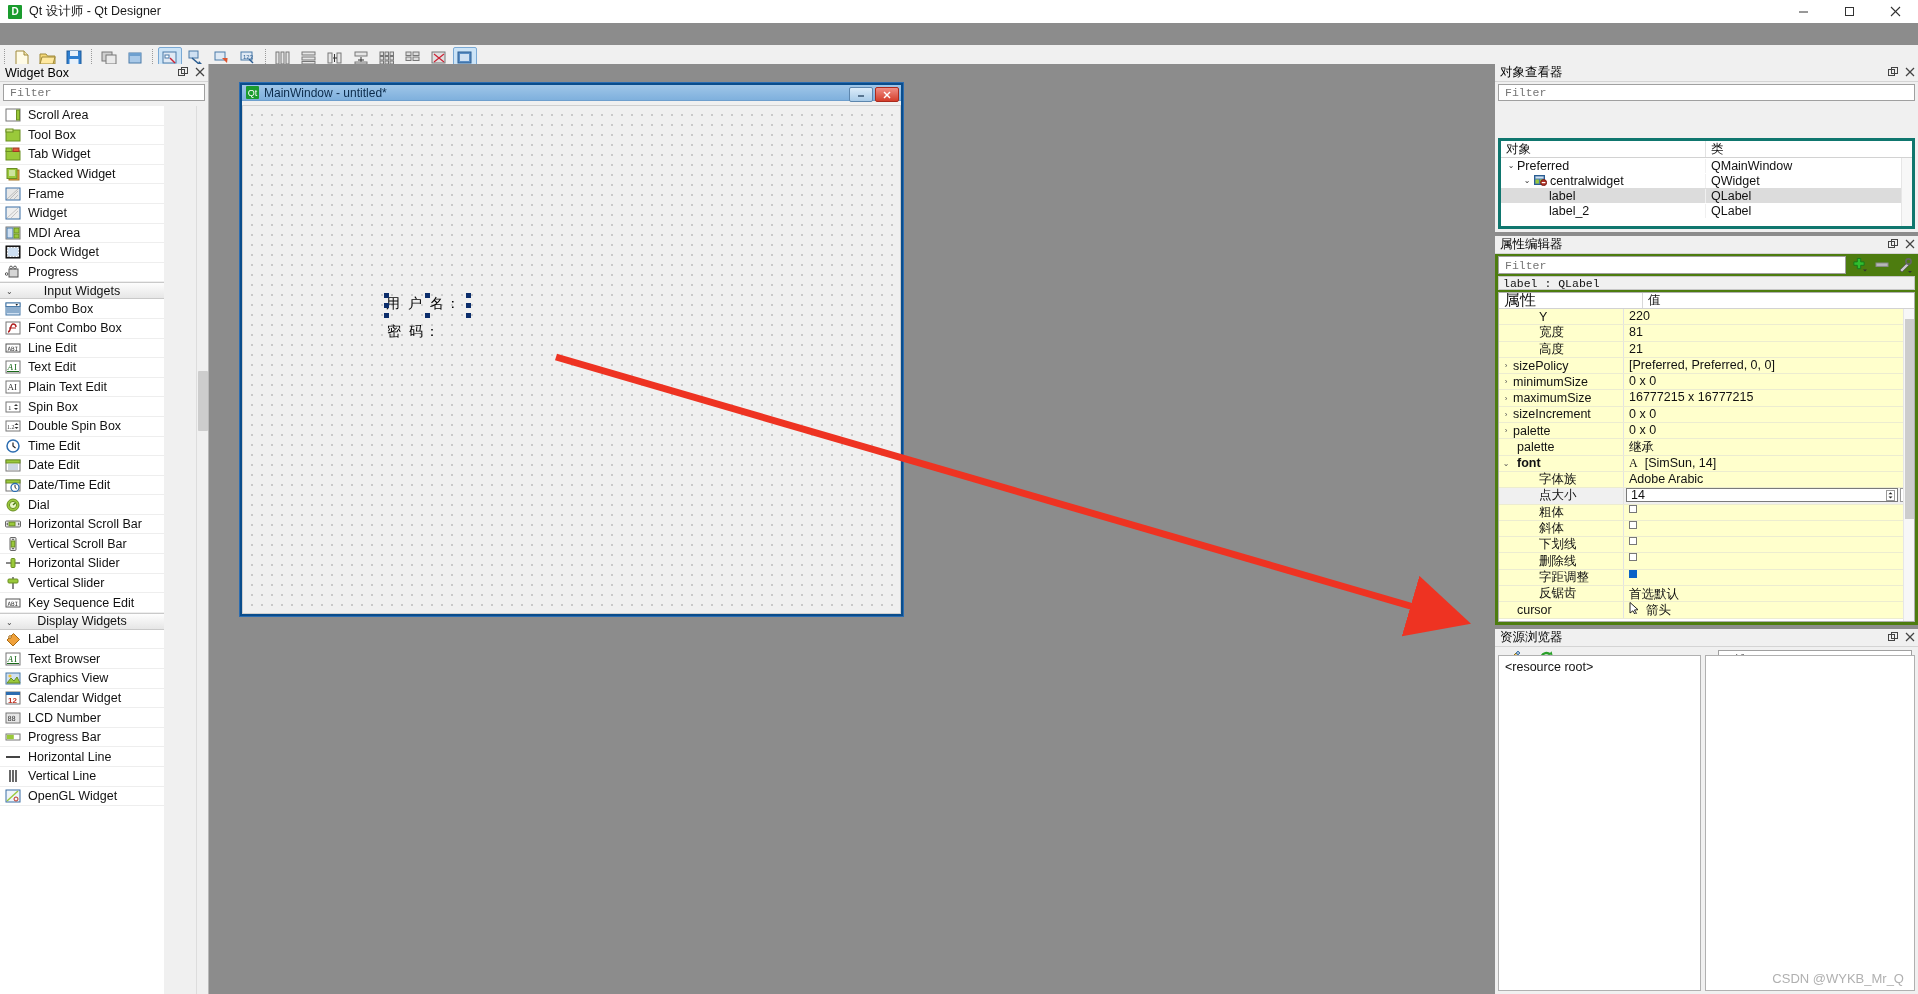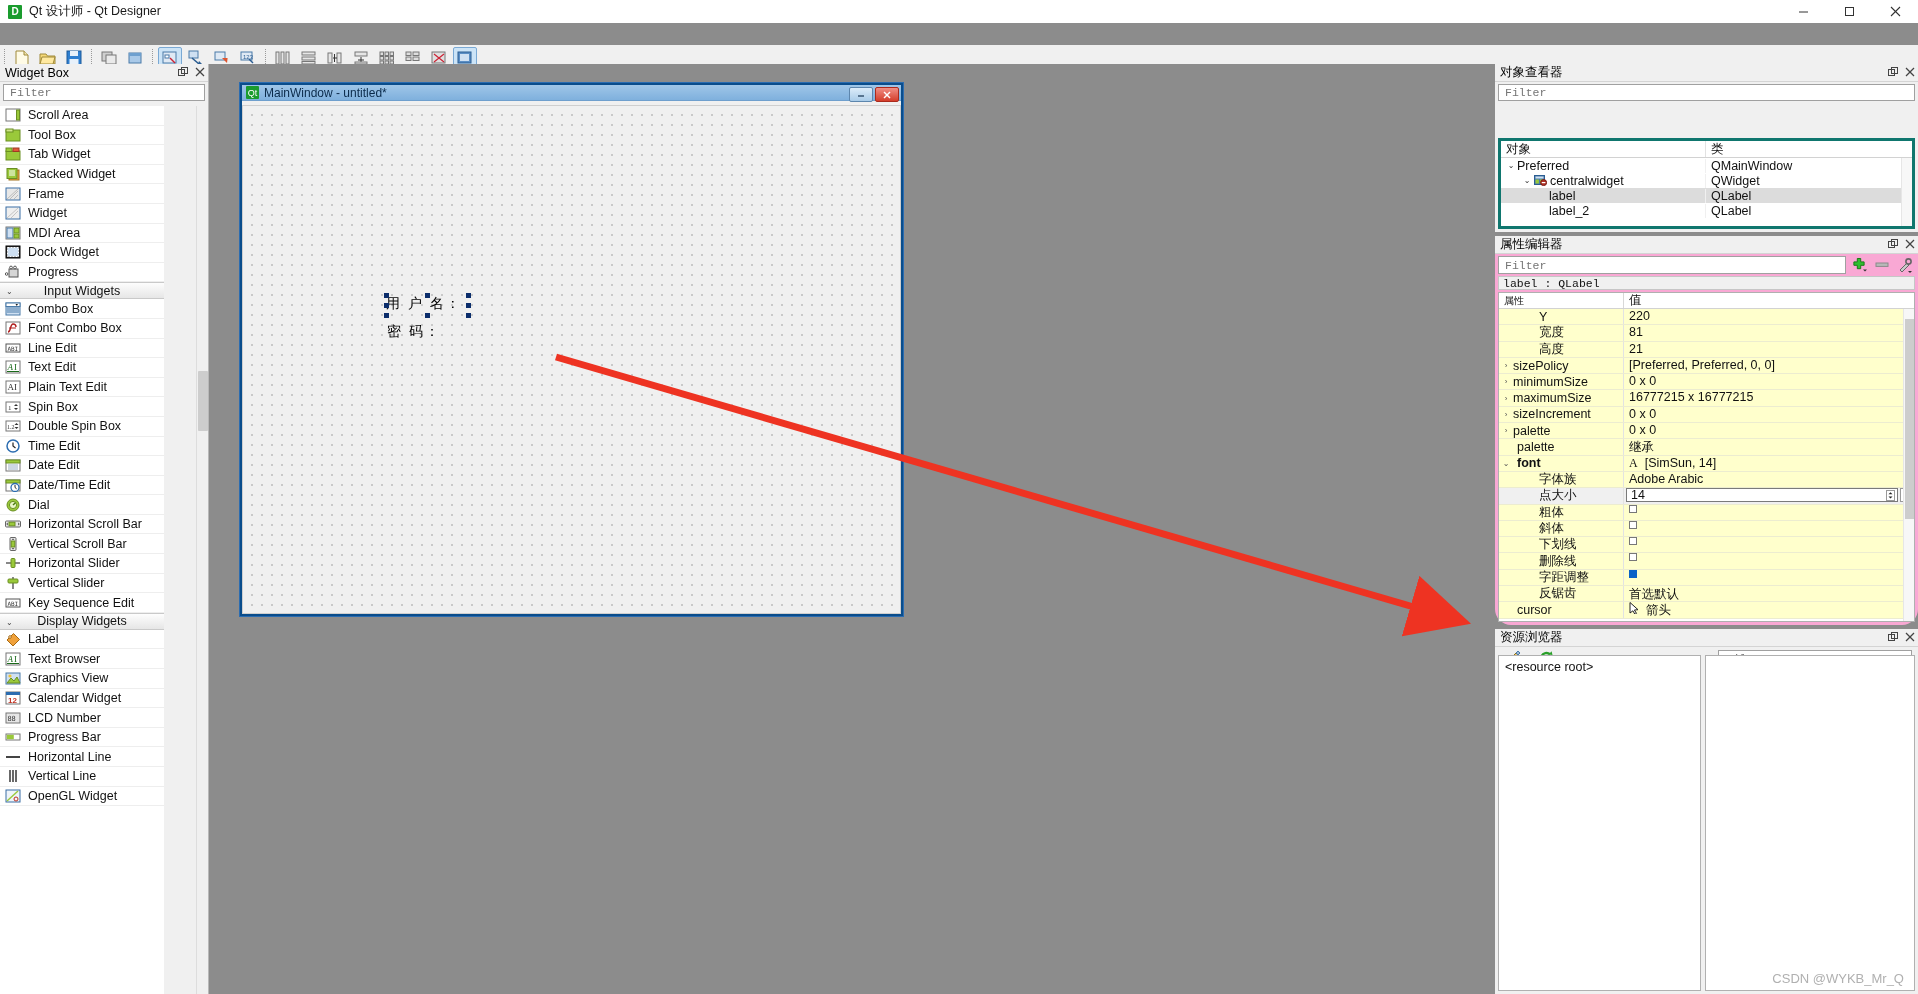--- a/index.html
+++ b/index.html
@@ -137,32 +137,32 @@
   .oi-h1{width:205px;padding-left:5px;font-size:12.5px;color:#111;display:flex;align-items:center;border-right:1px solid #e2e2e2;}
   .oi-h2{padding-left:5px;font-size:12.5px;color:#111;display:flex;align-items:center;}
   .oi-row{display:flex;height:15px;font-size:12.5px;color:#111;align-items:center;}
   .oi-row.sel{background:#dcdcdc;}
   .oi-c1{width:205px;display:flex;align-items:center;border-right:1px solid #f0f0f0;overflow:hidden;white-space:nowrap;}
   .oi-c2{padding-left:5px;display:flex;align-items:center;}
   .tw{width:12px;display:flex;align-items:center;justify-content:center;font-size:8px;color:#333;}
   .oi-ic{width:14px;height:12px;margin-right:3px;display:flex;align-items:center;justify-content:center;}
   .oi-scroll{position:absolute;right:0;top:17px;bottom:0;width:11px;background:#f7f7f7;border-left:1px solid #e6e6e6;}
 
-  .proppanel{position:absolute;right:0;top:172px;width:423px;height:389px;background:#f9a8d4;border-radius:16px;}
+  .proppanel{position:absolute;right:0;top:172px;width:423px;height:389px;background:#4d7c0f;}
   .pe-filterbar{display:flex;align-items:center;margin:2px 3px;height:18px;}
   .pe-filter{flex:1;height:18px;background:#fff;border:1px solid #a0a0a0;display:flex;align-items:center;padding-left:4px;}
   .pe-filter input{border:none;outline:none;width:100%;font-family:"Liberation Mono",monospace;font-size:11.5px;color:#9a9a9a;background:transparent;}
   .pe-tool{width:20px;height:18px;display:flex;align-items:center;justify-content:center;margin-left:3px;}
   .pe-objline{
     margin:1px 3px;height:14px;background:#f0f0f0;border:1px solid #c6c6c6;
     display:flex;align-items:center;padding-left:4px;font-family:"Liberation Mono",monospace;font-size:11.5px;color:#111;
   }
   .pe-table{position:absolute;left:3px;right:3px;top:56px;bottom:3px;background:#fff;border:1px solid #b0b0b0;overflow:hidden;}
   .pe-head{display:flex;height:16px;background:#fff;border-bottom:1px solid #d2d2d2;}
-  .pe-h1{width:125px;padding-left:5px;font-size:10px;color:#111;display:flex;align-items:center;border-right:1px solid #d8d8d8;}
+  .pe-h1{width:144px;padding-left:5px;font-size:16px;color:#111;display:flex;align-items:center;border-right:1px solid #d8d8d8;}
   .pe-h2{padding-left:5px;font-size:12.5px;color:#111;display:flex;align-items:center;}
   .pe-row{display:flex;height:16.3px;font-size:12.5px;color:#111;align-items:center;background:#ffffcc;border-bottom:1px solid #ececd0;}
   .pe-row.hl{background:#f0f0f0;}
   .pe-c1{width:125px;display:flex;align-items:center;border-right:1px solid #e2e2e2;height:100%;overflow:hidden;white-space:nowrap;}
   .pe-c2{flex:1;padding-left:5px;display:flex;height:100%;overflow:hidden;white-space:nowrap;}
   .pe-exp{width:14px;text-align:center;font-size:8px;color:#555;flex:0 0 14px;}
   .pe-name.bold{font-weight:bold;}
   .pe-chk{width:8px;height:8px;border:1px solid #777;background:#fff;display:inline-block;}
   .pe-chk.on{background:#0a62c7;border-color:#0a62c7;}
   .pe-spin{

